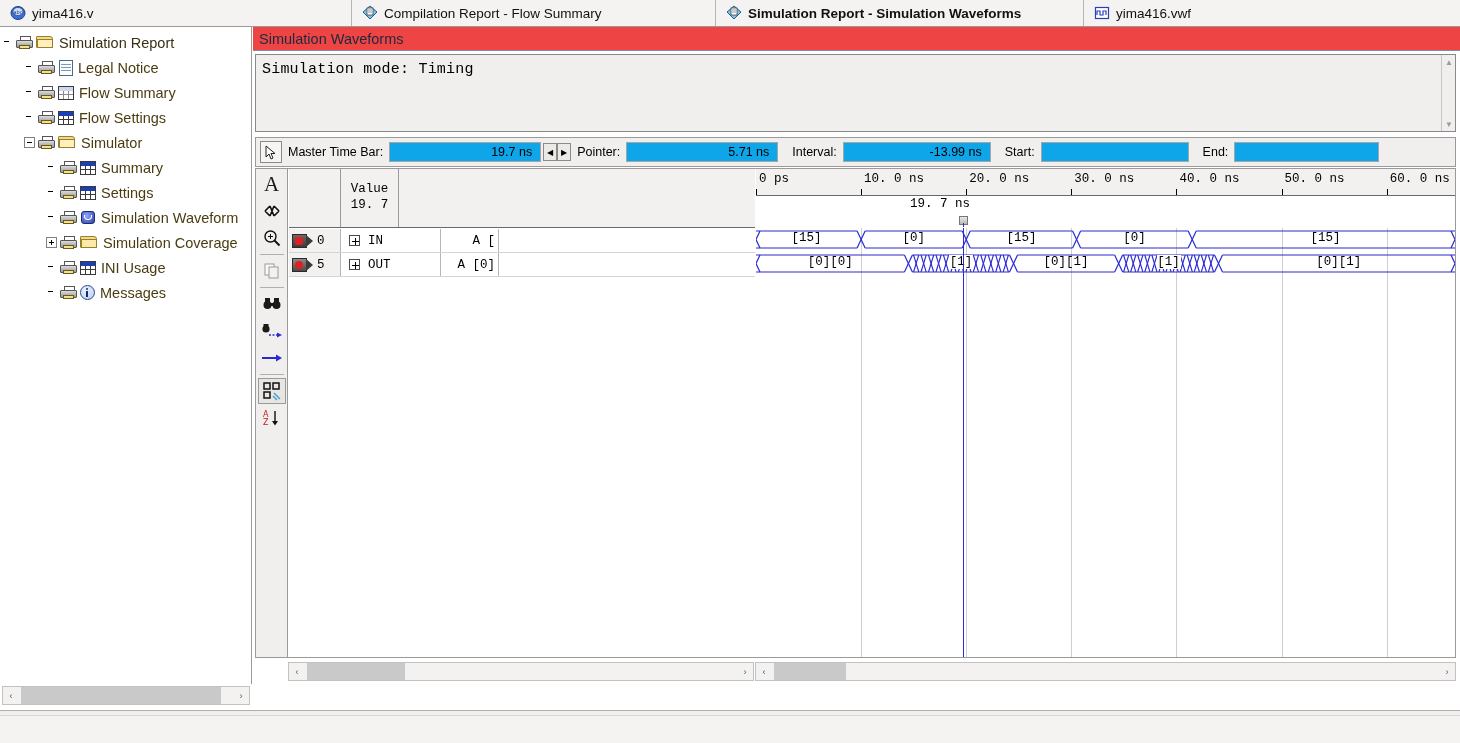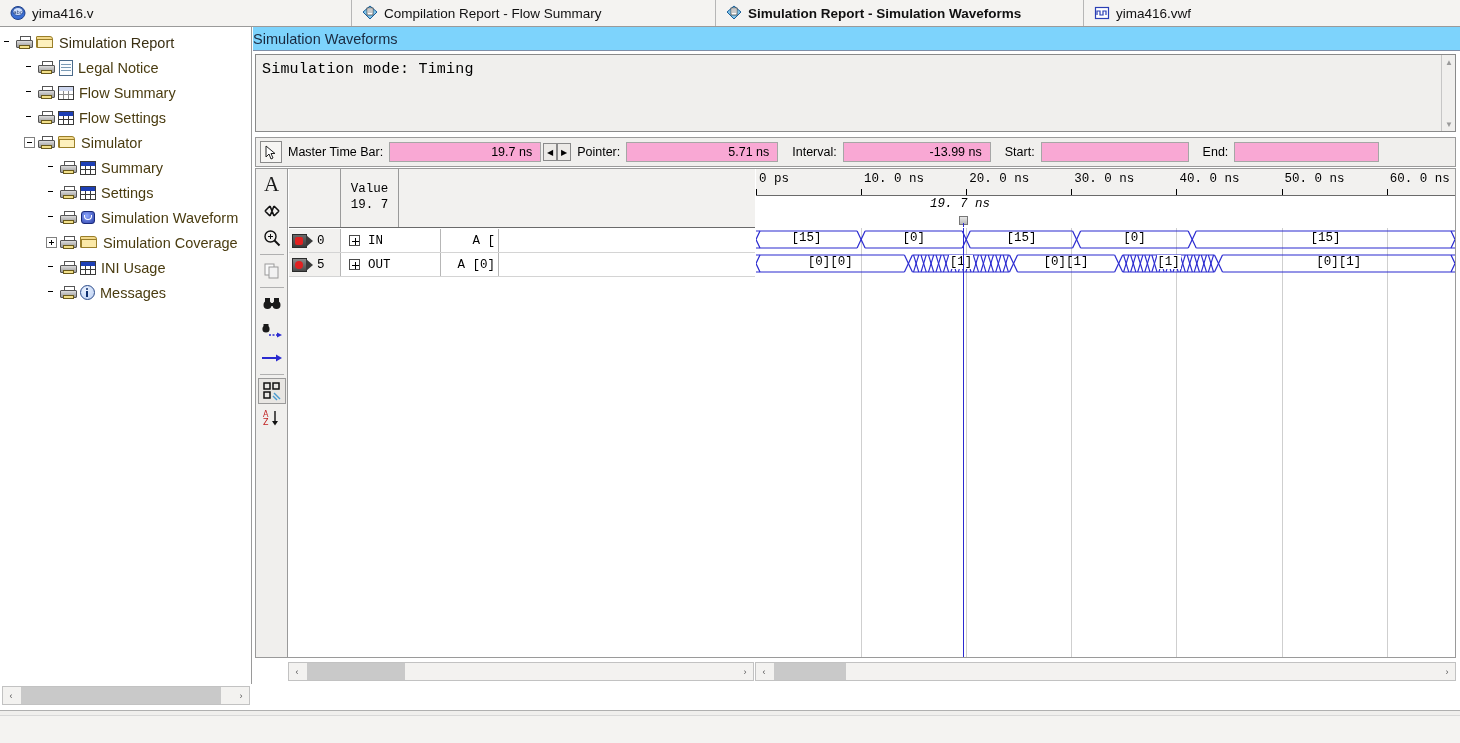--- a/index.html
+++ b/index.html
@@ -131,23 +131,24 @@
     position: absolute; left: 6px; top: 6px; width: 2px; height: 6px; background: #103070;
   }
 
   
   #main {
     position: absolute; left: 253px; top: 27px; right: 0; height: 657px;
     background: #ffffff;
   }
   #wfheader {
     position: absolute; left: 0; top: 0; right: 0; height: 24px;
-    background: #7dd3fc;
+    background: #ef4444;
     border-bottom: 1px solid #7f8fa8;
     display: flex; align-items: center;
+    padding-left: 6px;
     font-size: 14.5px; color: #1a2a40;
   }
   #modebox {
     position: absolute; left: 2px; top: 27px; right: 4px; height: 78px;
     background: #f0efed; border: 1px solid #8a8a8a;
   }
   #modetext {
     padding: 6px 0 0 6px;
     font-family: "Liberation Mono", monospace;
     font-size: 15px; color: #000; letter-spacing: 0.2px;
@@ -168,21 +169,21 @@
     background: #f0efed; border: 1px solid #9a9a9a;
     display: flex; align-items: center; gap: 0;
     padding-left: 4px;
   }
   #ptrbtn {
     width: 22px; height: 22px; border: 1px solid #8a8a8a; background: #f6f5f3;
     display: flex; align-items: center; justify-content: center; margin-right: 6px;
   }
   .tb-lbl { font-size: 12.5px; color: #000; margin-right: 6px; white-space: nowrap; }
   .tb-field {
-    height: 20px; background: #f9a8d4; border: 1px solid #a6a6a6;
+    height: 20px; background: #0ea5e9; border: 1px solid #a6a6a6;
     display: flex; align-items: center; justify-content: flex-end;
     padding-right: 8px; font-size: 12.5px; color: #000;
   }
   .spin { display: flex; margin: 0 6px 0 2px; }
   .spin div {
     width: 14px; height: 18px; border: 1px solid #8a8a8a; background: #eceae7;
     display: flex; align-items: center; justify-content: center; font-size: 8px;
   }
 
   
@@ -696,21 +697,21 @@
             <span class="rtick" style="left: 318.338px;">30. 0 ns</span>
             <div class="rmark" style="left: 315.338px;"></div>
             <span class="rtick" style="left: 423.451px;">40. 0 ns</span>
             <div class="rmark" style="left: 420.451px;"></div>
             <span class="rtick" style="left: 528.564px;">50. 0 ns</span>
             <div class="rmark" style="left: 525.564px;"></div>
             <span class="rtick" style="left: 633.677px;">60. 0 ns</span>
             <div class="rmark" style="left: 630.677px;"></div>
           </div>
         <div id="subruler">
-          <span id="mtb-label" style="left: 174px; font-style: italic;">19. 7 ns</span>
+          <span id="mtb-label" style="left: 154px;">19. 7 ns</span>
           <div id="mtb-handle" style="left: 203.072px;"></div>
         <div class="cursorline" style="left: 207.072px; top: 26px; bottom: 0px;"></div>
           </div>
         <div id="wavecanvas">
             <div class="gridline" style="left: 105.113px;"></div>
             <div class="gridline" style="left: 210.226px;"></div>
             <div class="gridline" style="left: 315.338px;"></div>
             <div class="gridline" style="left: 420.451px;"></div>
             <div class="gridline" style="left: 525.564px;"></div>
             <div class="gridline" style="left: 630.677px;"></div>

